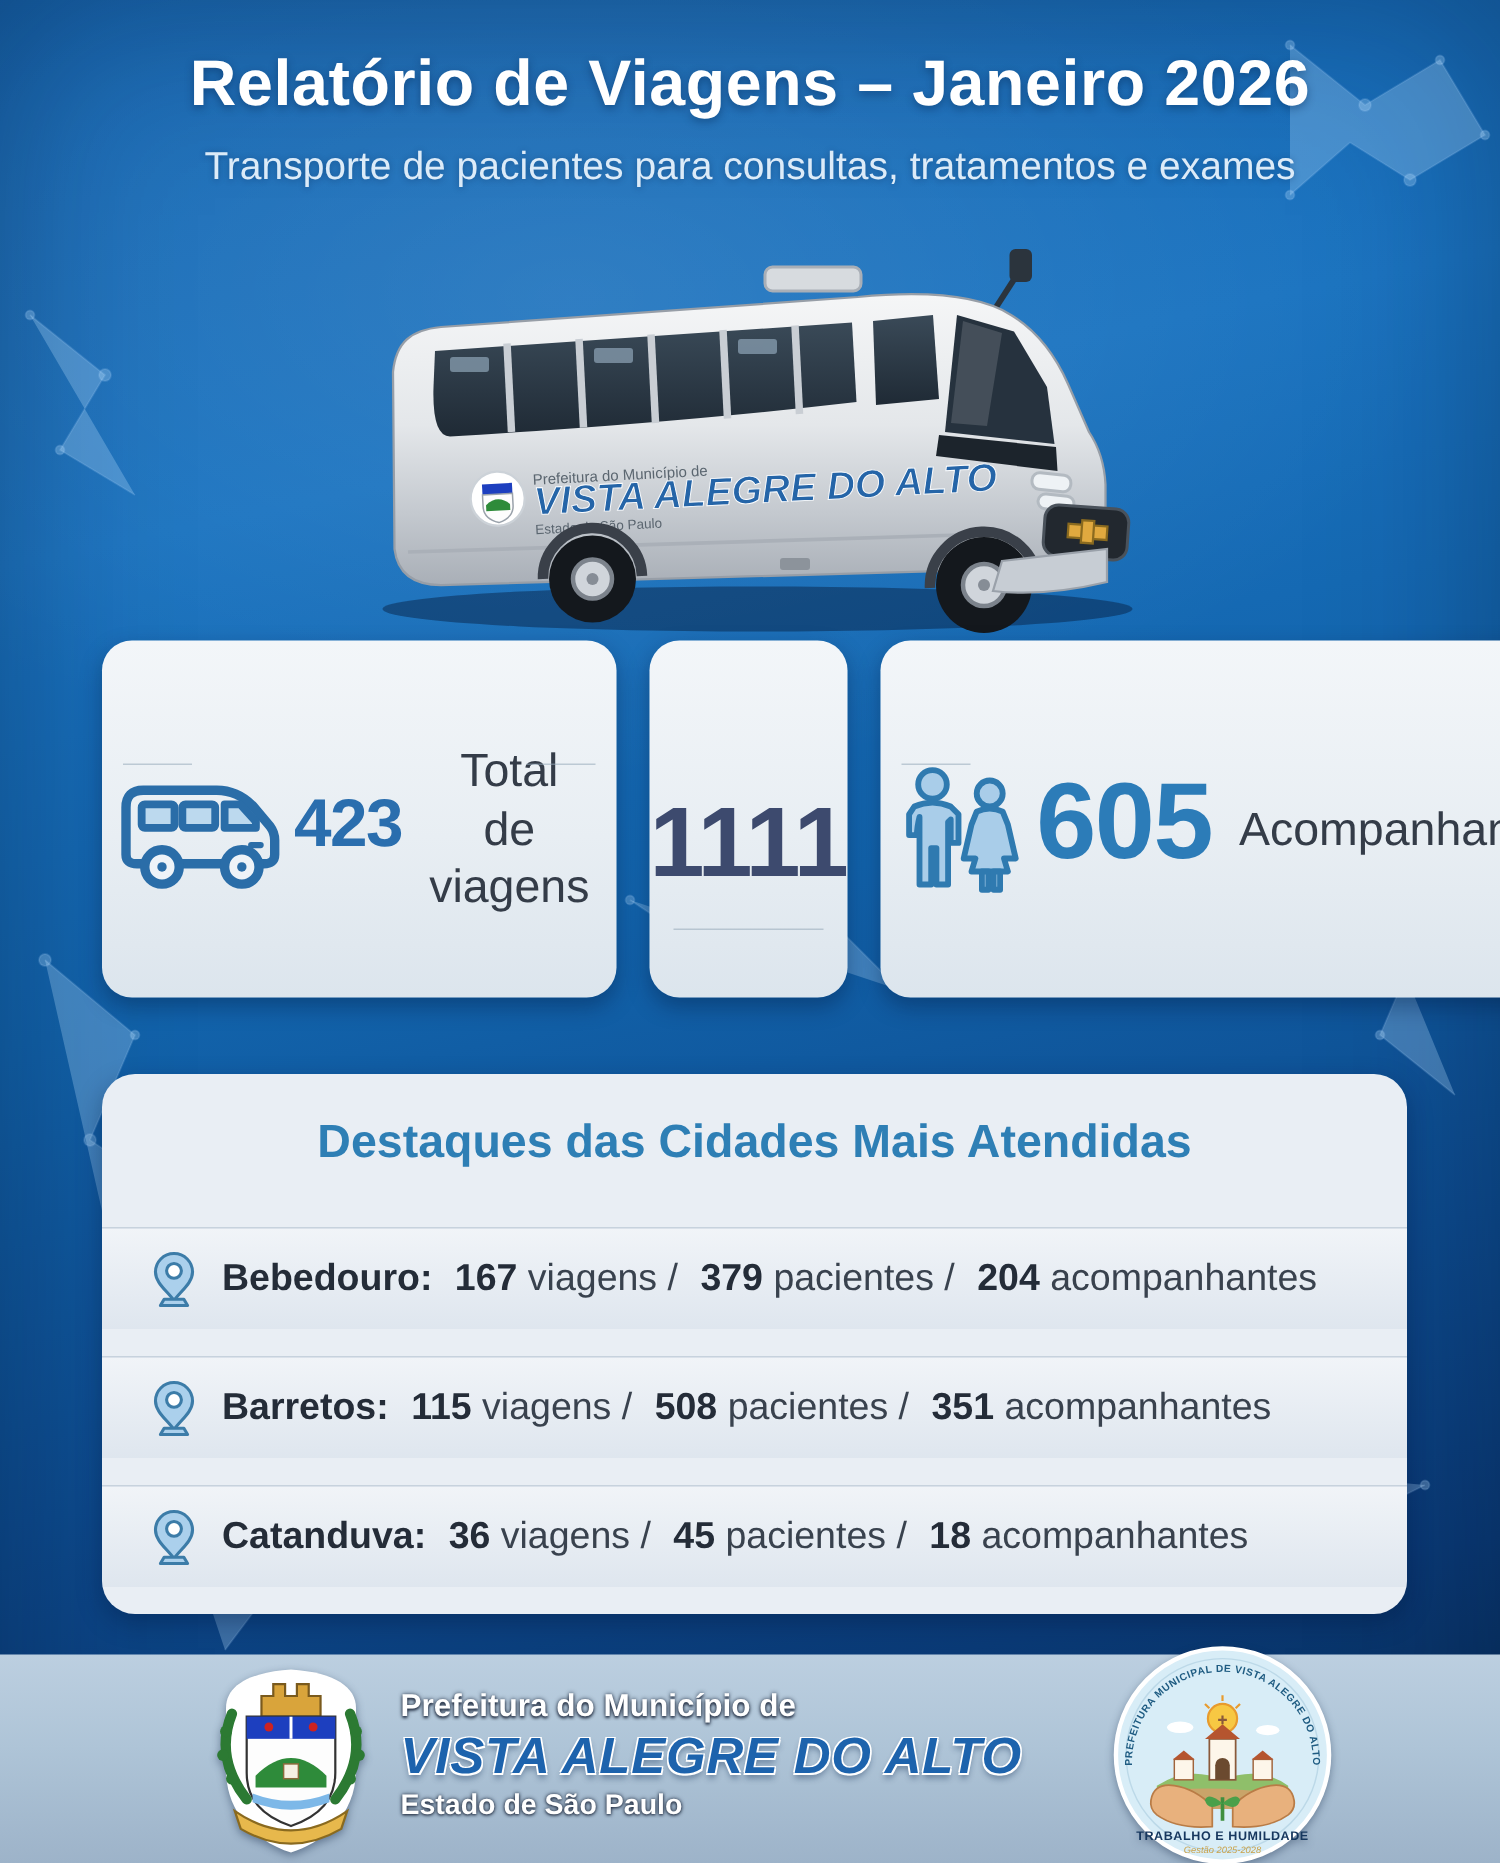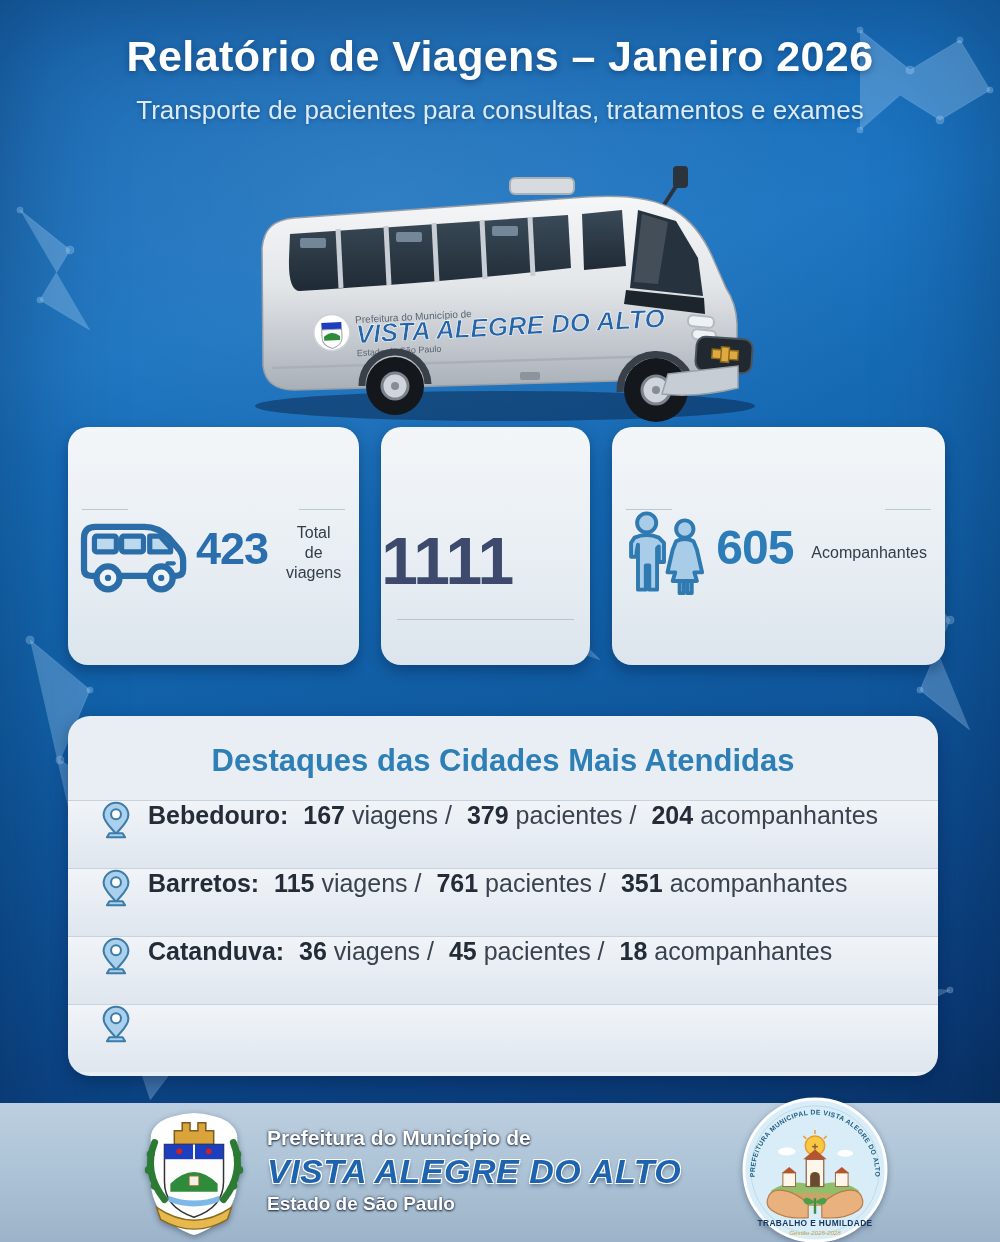--- a/index.html
+++ b/index.html
@@ -24,30 +24,30 @@
     background:linear-gradient(180deg,#f3f6f9 0%,#e8eef3 55%,#dce5ed 100%);
     box-shadow:0 6px 14px rgba(0,20,55,.35);
     display:flex;flex-direction:row;align-items:center;text-align:center;}
   .card .deco{position:absolute;top:82px;height:1px;width:46px;background:rgba(150,168,184,.55);}
   .card .deco.l{left:14px;} .card .deco.r{right:14px;}
   .card .deco.full{left:16px;right:16px;width:auto;top:192px;}
   .card .icon{margin-top:18px;height:96px;display:flex;align-items:center;justify-content:center;}
   .num{font-weight:800;letter-spacing:-1px;line-height:1;}
   .card1 .num{font-size:45px;color:#2a6eae;margin-top:4px;}
   .card2 .num{font-size:66px;color:#3d4a6e;margin-top:30px;}
-  .card3 .num{font-size:48px;color:#2c7cb8;margin-top:4px;}
-  .stat-label{font-size:16px;color:#343c48;margin-top:14px;line-height:1.25;padding:0 18px;}
+  .card3 .num{font-size:72px;color:#2c7cb8;margin-top:4px;}
+  .stat-label{font-size:31px;color:#343c48;margin-top:14px;line-height:1.25;padding:0 18px;}
   .card2 .stat-label{font-size:27px;margin-top:16px;}
   
   .panel{position:absolute;top:716px;left:68px;width:870px;height:360px;border-radius:22px;
     background:#e9eef4;box-shadow:0 6px 16px rgba(0,20,55,.35);overflow:hidden;}
   .panel h2{margin:0;padding:27px 0 21px;text-align:center;font-size:31px;font-weight:800;color:#2e7fb5;}
-  .city-row{display:flex;align-items:flex-start;height:67px;padding:0 34px;
+  .city-row{display:flex;align-items:center;height:67px;padding:0 34px;
     border-top:1px solid #c7d2dd;
-    background:linear-gradient(180deg,rgba(255,255,255,.35),rgba(203,215,228,.35));}
+    background:linear-gradient(180deg,rgba(255,255,255,.35),rgba(203,215,228,.35));margin-top:18px;}
   .pin{flex:0 0 auto;margin-right:18px;display:flex;}
   .city-text{font-size:25px;color:#39424e;white-space:nowrap;}
   .city-text b{color:#242c38;font-weight:800;}
   .city-text .nm{font-weight:800;color:#242c38;}
   .city-text > span{margin-right:8px;}
   
   .footer{position:absolute;left:0;bottom:0;width:100%;height:139px;
     background:linear-gradient(180deg,#bccfe0 0%,#aec4d7 45%,#9db3c9 100%);
     display:flex;align-items:center;}
   .f-left{display:flex;align-items:center;margin-left:133px;}
@@ -265,21 +265,21 @@
         <svg viewBox="0 0 34 46" width="28" height="38">
             <path d="M17,2 C8.5,2 2,8.8 2,17 c0,8.5 9,15 15,23 c6,-8 15,-14.5 15,-23 C32,8.8 25.5,2 17,2 Z" fill="#abd0ec" stroke="#3c7ca8" stroke-width="2.5"></path>
             <circle cx="17" cy="16" r="6" fill="#ffffff" stroke="#3c7ca8" stroke-width="2.5"></circle>
             <path d="M9,39 h16 l3,5 h-22 z" fill="#abd0ec" stroke="#3c7ca8" stroke-width="2.5" stroke-linejoin="round"></path>
           </svg>
       </span>
       <span class="city-text">
         <span class="nm">Barretos:</span>
         <b>115</b>
         <span>viagens /</span>
-        <b>761</b>
+        <b>508</b>
         <span>pacientes /</span>
         <b>351</b>
         <span>acompanhantes</span>
       </span>
     </div>
 
     <div class="city-row">
       <span class="pin">
         <svg viewBox="0 0 34 46" width="28" height="38">
             <path d="M17,2 C8.5,2 2,8.8 2,17 c0,8.5 9,15 15,23 c6,-8 15,-14.5 15,-23 C32,8.8 25.5,2 17,2 Z" fill="#abd0ec" stroke="#3c7ca8" stroke-width="2.5"></path>

